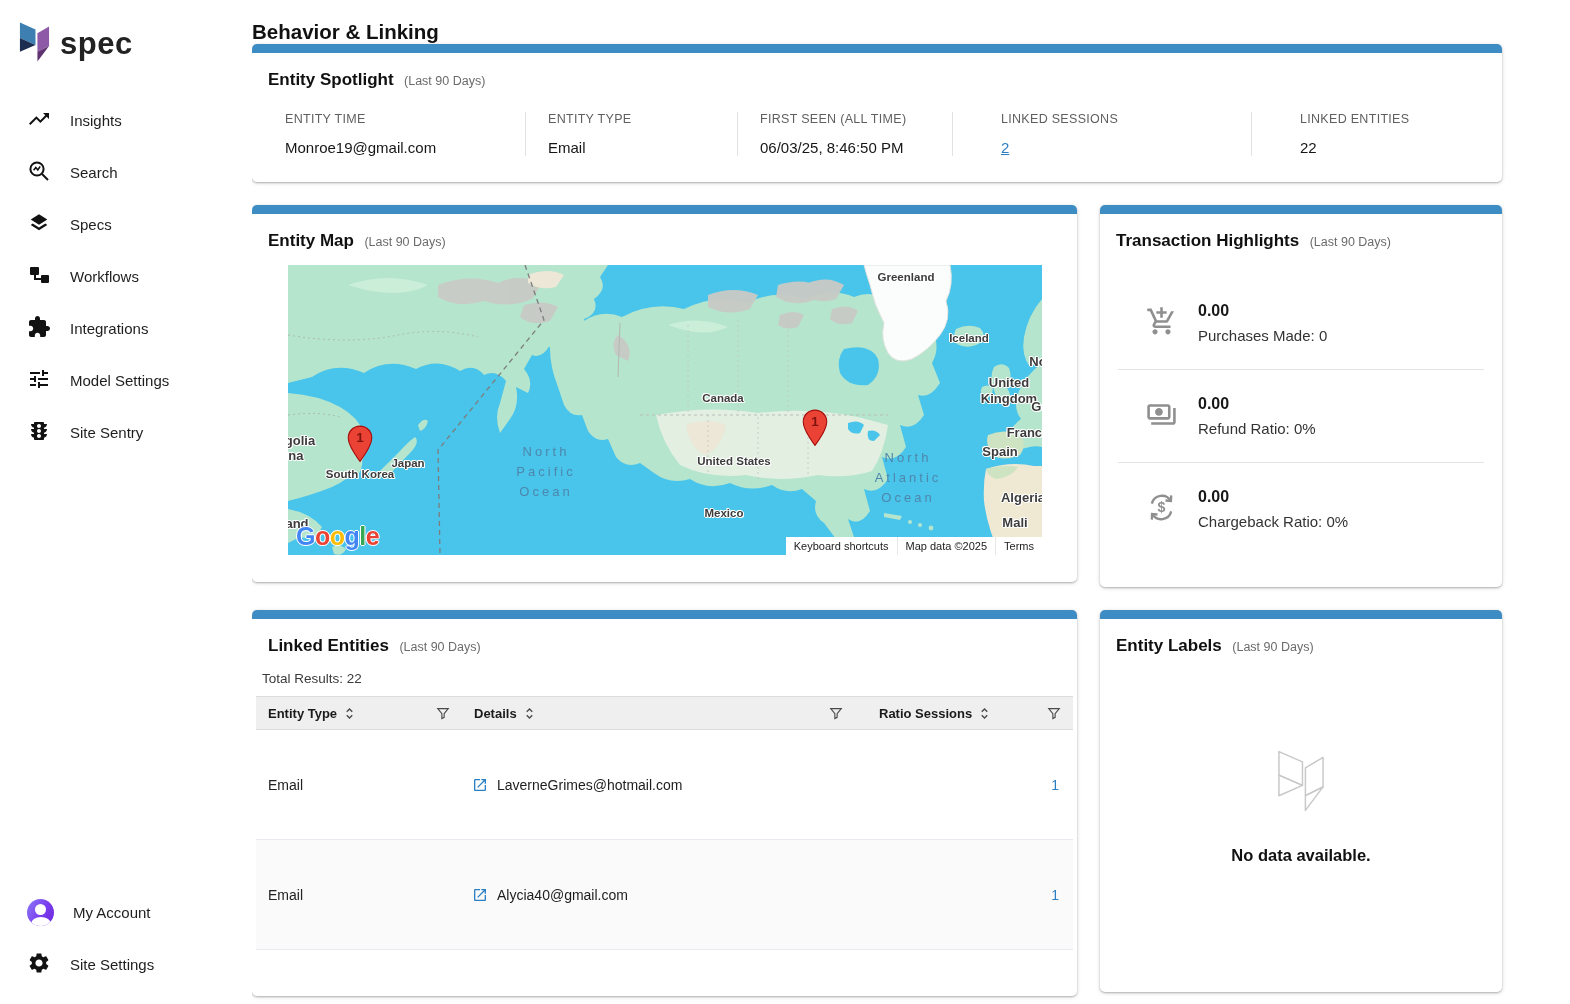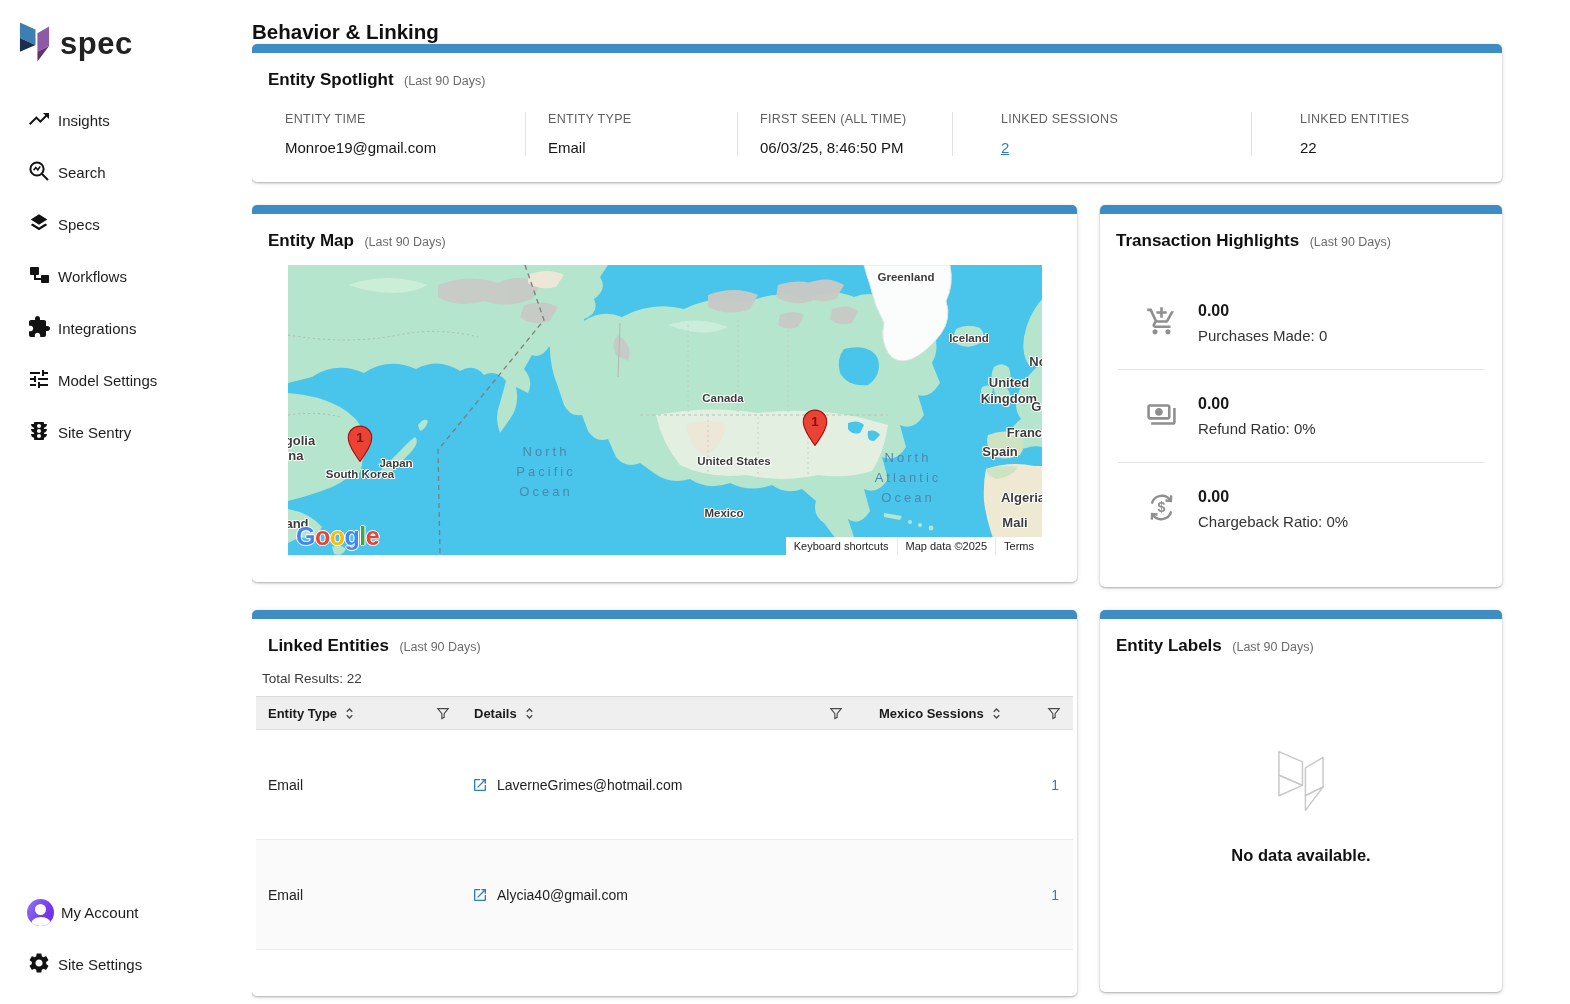--- a/index.html
+++ b/index.html
@@ -4,21 +4,21 @@
 <style>
   * { box-sizing: border-box; margin: 0; padding: 0; }
   html,body { width:1570px; height:1004px; overflow:hidden; background:#fff;
     font-family:"Liberation Sans", sans-serif; color:#1b1b1b; }
 
   
   .sidebar { position:fixed; left:0; top:10px; bottom:0; width:252px; background:#fff; z-index:5; }
   .logo { display:flex; align-items:center; gap:9px; padding:10px 0 0 18px; cursor:pointer; }
   .logo-text { font-size:31px; font-weight:700; letter-spacing:.5px; color:#222; }
   .nav { margin-top:26px; }
-  .nav-item { display:flex; align-items:center; gap:7px; padding:12.5px 0 12.5px 27px;
+  .nav-item { display:flex; align-items:center; gap:19px; padding:12.5px 0 12.5px 27px;
     font-size:15px; color:#1e1e1e; cursor:pointer; }
   .nav-item svg { flex:0 0 auto; }
   .sidebar-bottom { position:absolute; left:0; right:0; bottom:14px; }
   .avatar { width:27px; height:27px; border-radius:50%;
     background:linear-gradient(120deg,#8a7bf5 0%,#7b3df0 55%,#6d28d9 100%);
     overflow:hidden; position:relative; flex:0 0 auto; }
   .avatar::before { content:""; position:absolute; left:8px; top:5px; width:11px; height:11px;
     border-radius:50%; background:#fff; }
   .avatar::after { content:""; position:absolute; left:3.5px; top:18px; width:20px; height:14px;
     border-radius:50%; background:#fff; }
@@ -312,21 +312,21 @@
             <path d="M0 70 Q60 80 110 70 Q150 62 190 72"></path>
             <path d="M0 150 Q30 146 52 152"></path>
           </g>
         </svg>
 
         <span class="mlabel" style="left:618px;top:12px">Greenland</span>
         <span class="mlabel" style="left:681px;top:73px">Iceland</span>
         <span class="mlabel" style="left:435px;top:133px">Canada</span>
         <span class="mlabel" style="left:446px;top:196px">United States</span>
         <span class="mlabel" style="left:436px;top:248px">Mexico</span>
-        <span class="mlabel" style="left:108px;top:198px">Japan</span>
+        <span class="mlabel" style="left:120px;top:198px">Japan</span>
         <span class="mlabel" style="left:72px;top:209px">South Korea</span>
         <span class="mlabel small" style="left:721px;top:126px">United
 Kingdom</span>
         <span class="mlabel small" style="left:740px;top:168px">France</span>
         <span class="mlabel small" style="left:712px;top:187px">Spain</span>
         <span class="mlabel small" style="left:735px;top:233px">Algeria</span>
         <span class="mlabel small" style="left:727px;top:258px">Mali</span>
         <span class="mlabel small" style="left:12px;top:176px">golia</span>
         <span class="mlabel small" style="left:6px;top:191px">ina</span>
         <span class="mlabel small" style="left:9px;top:259px">and</span>
@@ -451,21 +451,21 @@
               </span>
             </span>
             <span class="filter-icon">
               <svg width="14" height="13" viewBox="0 0 16 14" fill="none" stroke="currentColor" stroke-width="1.3">
                   <path d="M2 1.5h12L9.3 7.2v4.2l-2.6 1.3V7.2L2 1.5Z"></path>
                 </svg>
             </span>
           </div>
           <div class="le-hcell">
             <span class="hleft">
-              <span>Mexico Sessions</span>
+              <span>Ratio Sessions</span>
               <span class="sort-icon">
                 <svg width="11" height="13" viewBox="0 0 12 14" fill="none" stroke="currentColor" stroke-width="1.5">
                     <polyline points="3,5 6,2 9,5"></polyline>
                     <polyline points="3,9 6,12 9,9"></polyline>
                   </svg>
               </span>
             </span>
             <span class="filter-icon">
               <svg width="14" height="13" viewBox="0 0 16 14" fill="none" stroke="currentColor" stroke-width="1.3">
                   <path d="M2 1.5h12L9.3 7.2v4.2l-2.6 1.3V7.2L2 1.5Z"></path>

